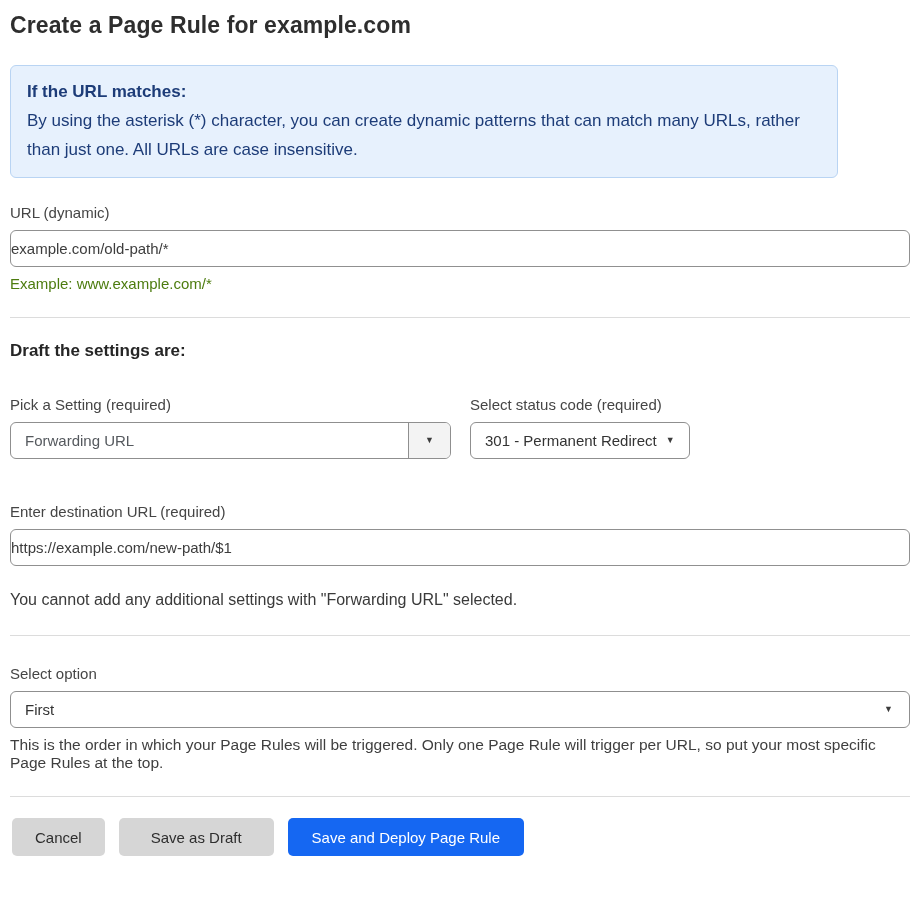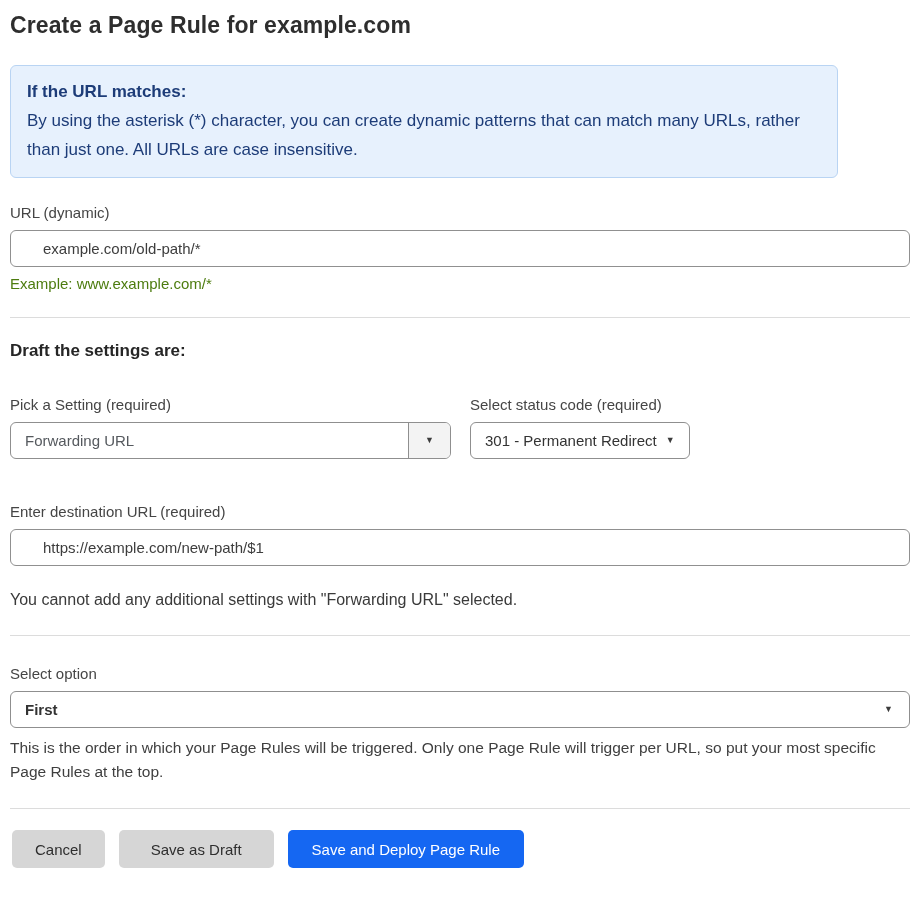--- a/index.html
+++ b/index.html
@@ -47,21 +47,21 @@
     display: block;
     font-size: 15px;
     color: #454545;
     margin-bottom: 9px;
   }
   .text-input {
     width: 100%;
     height: 37px;
     border: 1px solid #909090;
     border-radius: 6px;
-    padding: 0 32px;
+    padding: 0 0;
     font-family: "Liberation Sans", sans-serif;
     font-size: 15px;
     color: #3d3d3d;
     background: #ffffff;
     outline: none;
   }
   .helper-text {
     margin-top: 8px;
     font-size: 15px;
     color: #4d7c0f;
@@ -156,26 +156,25 @@
     justify-content: space-between;
     height: 37px;
     border: 1px solid #8f8f8f;
     border-radius: 6px;
     background: #ffffff;
     padding: 0 16px 0 14px;
     font-size: 15px;
     color: #333333;
     cursor: pointer;
     width: 100%;
-    font-weight: bold;
   }
   .order-helper {
     margin-top: 8px;
     font-size: 15.5px;
-    line-height: 24px;
+    line-height: 18px;
     color: #3f3f3f;
     width: 888px;
   }
 
   .actions-row {
     margin-top: 21px;
     display: flex;
     align-items: center;
     gap: 14px;
     padding-left: 2px;

